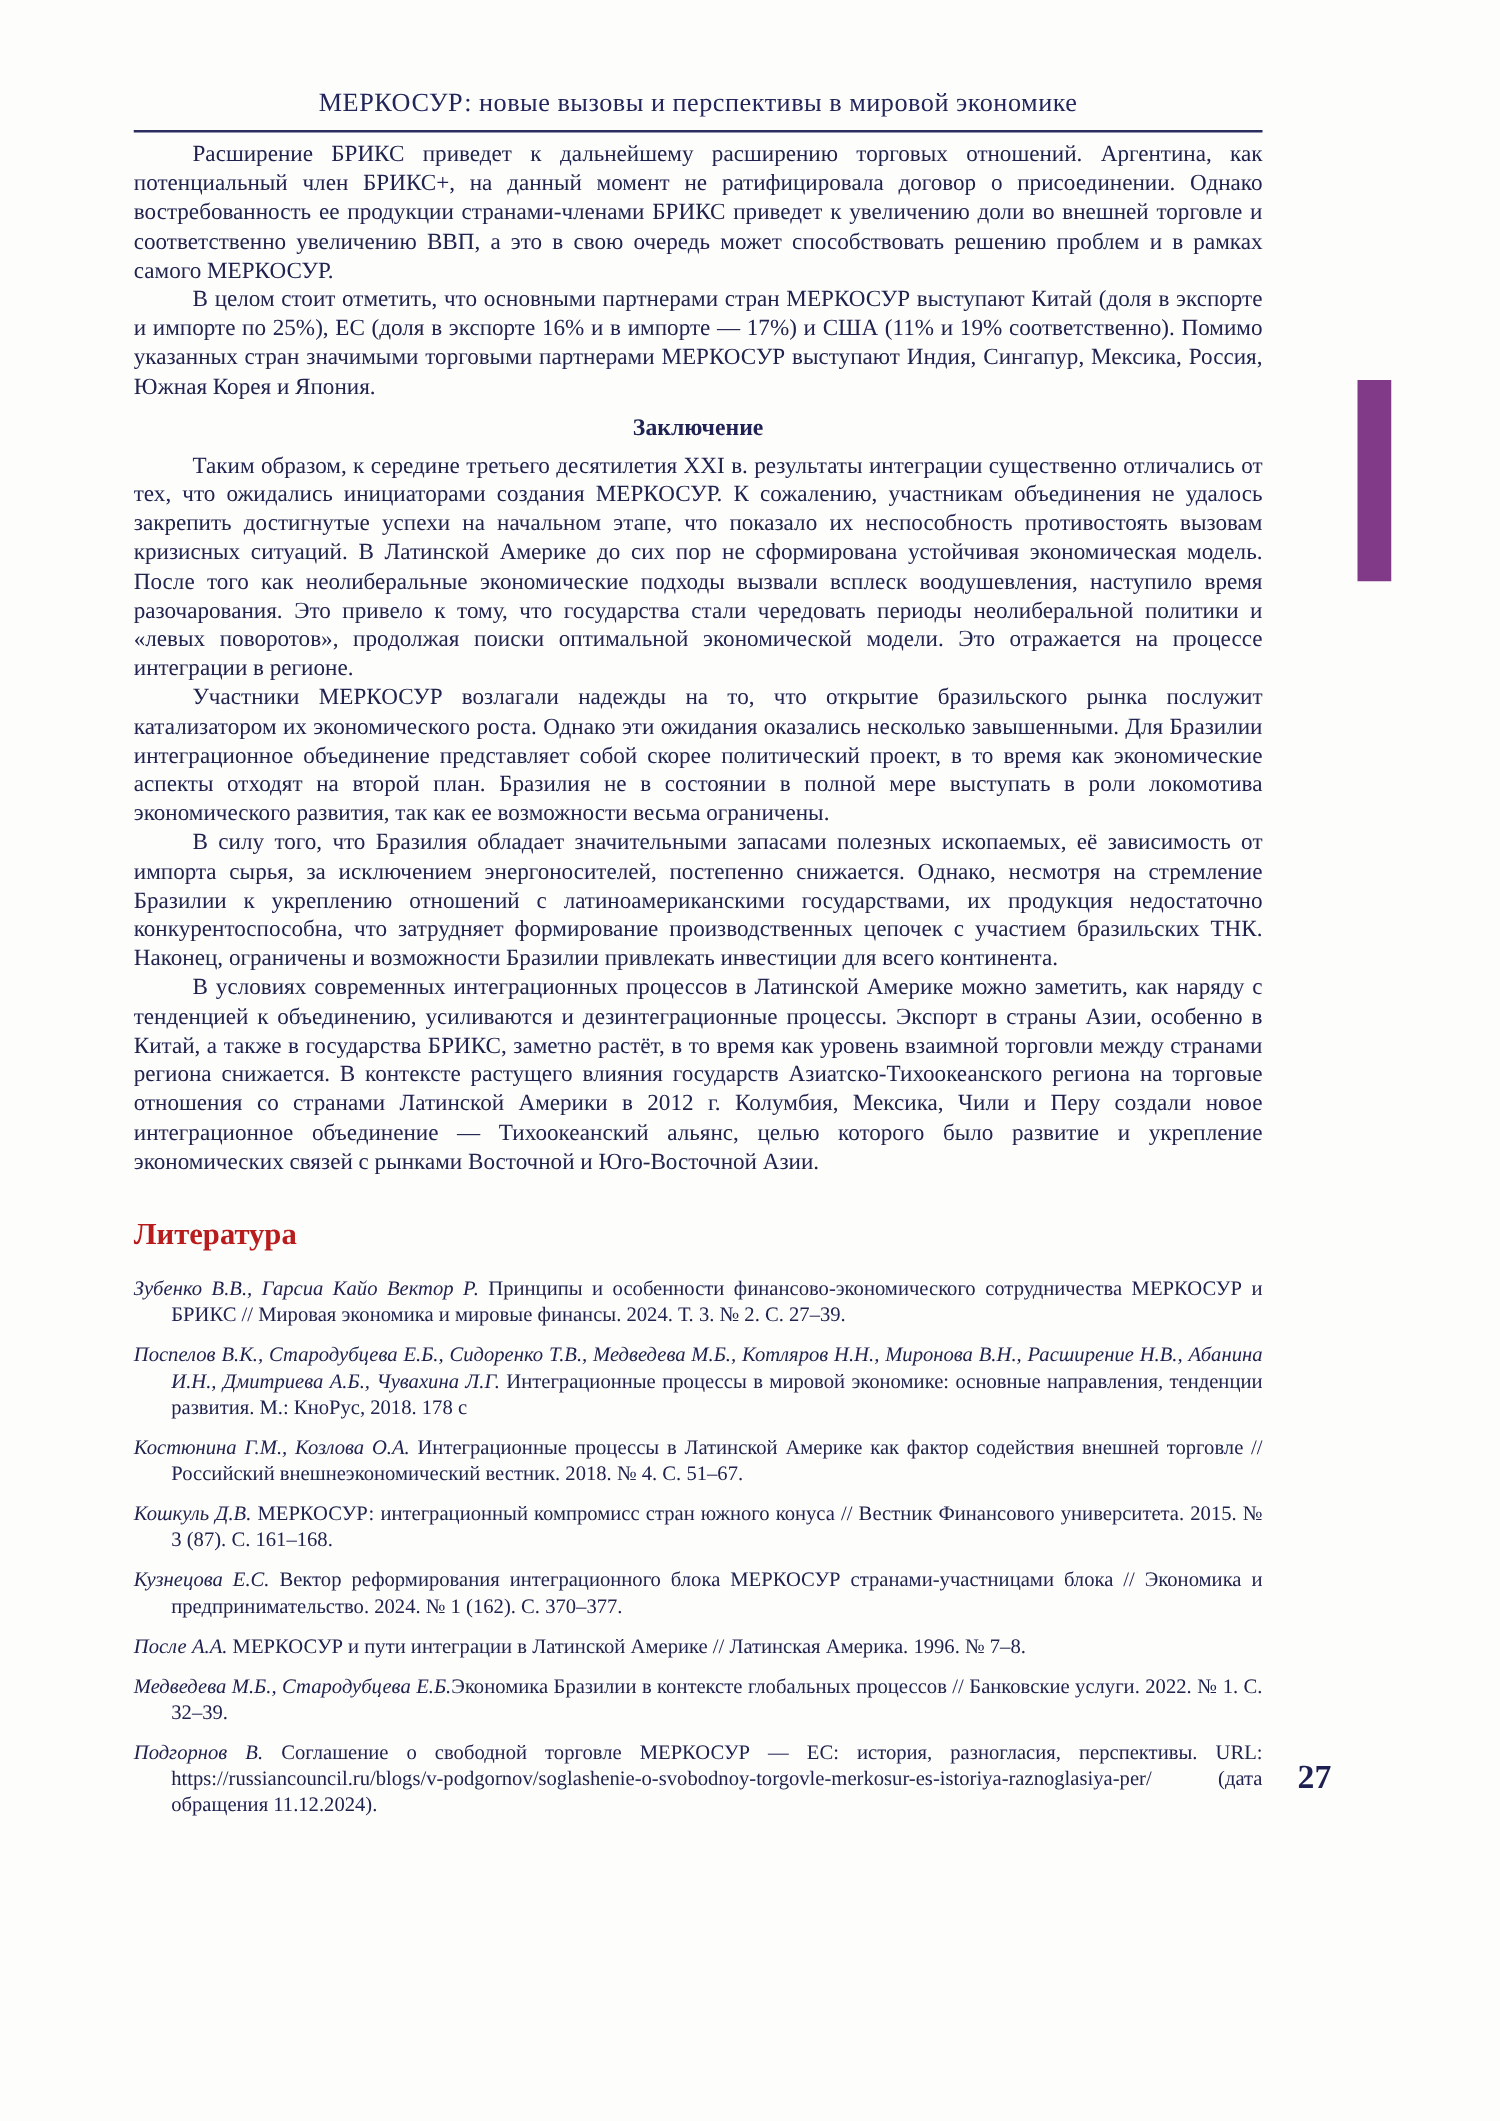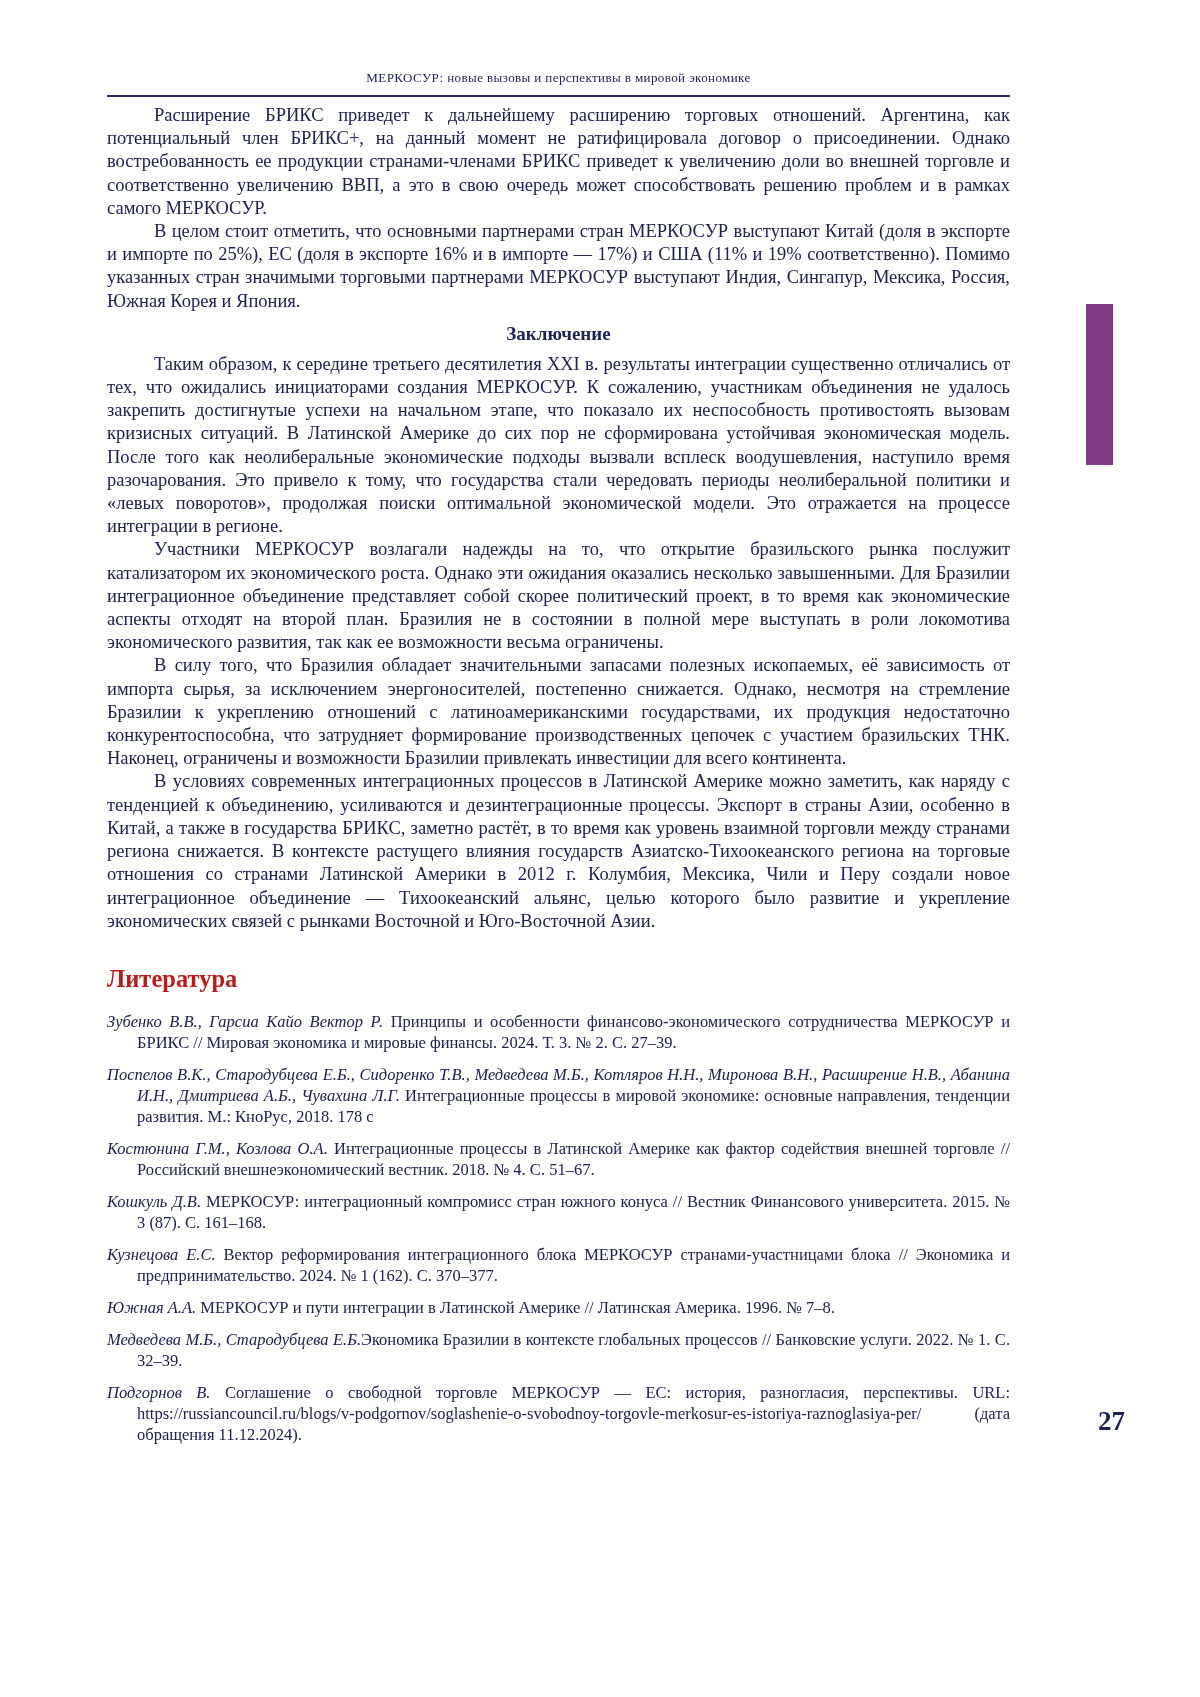--- a/index.html
+++ b/index.html
@@ -18,21 +18,21 @@
   }
   .inner {
     width: 903px;
     margin-left: 107px;
   }
   .running-header {
     padding-top: 70px;
   }
   .header-text {
     text-align: center;
-    font-size: 13px;
+    font-size: 21px;
     letter-spacing: 0.4px;
     color: #23265a;
   }
   .header-rule {
     border: none;
     border-top: 2px solid #2a2d5e;
     margin: 9px 0 0 0;
   }
   .content {
     margin-top: 7px;
@@ -74,21 +74,21 @@
   .side-tab {
     position: absolute;
     left: 1086px;
     top: 304px;
     width: 27px;
     height: 161px;
     background: #813a88;
   }
   .page-number {
     position: absolute;
-    left: 1098px;
+    left: 1038px;
     top: 1406px;
     font-size: 27px;
     font-weight: bold;
     color: #1d2050;
   }
 </style>
 </head>
 <body>
 
 <div class="page">
@@ -115,21 +115,21 @@
     <p class="reference"><span class="ref-authors">Зубенко В.В., Гарсиа Кайо Вектор Р.</span><span class="ref-text"> Принципы и особенности финансово-экономического сотрудничества МЕРКОСУР и БРИКС // Мировая экономика и мировые финансы. 2024. Т. 3. № 2. С. 27–39.</span></p>
 
     <p class="reference"><span class="ref-authors">Поспелов В.К., Стародубцева Е.Б., Сидоренко Т.В., Медведева М.Б., Котляров Н.Н., Миронова В.Н., Расширение Н.В., Абанина И.Н., Дмитриева А.Б., Чувахина Л.Г.</span><span class="ref-text"> Интеграционные процессы в мировой экономике: основные направления, тенденции развития. М.: КноРус, 2018. 178 с</span></p>
 
     <p class="reference"><span class="ref-authors">Костюнина Г.М., Козлова О.А.</span><span class="ref-text"> Интеграционные процессы в Латинской Америке как фактор содействия внешней торговле // Российский внешнеэкономический вестник. 2018. № 4. С. 51–67.</span></p>
 
     <p class="reference"><span class="ref-authors">Кошкуль Д.В.</span><span class="ref-text"> МЕРКОСУР: интеграционный компромисс стран южного конуса // Вестник Финансового университета. 2015. № 3 (87). С. 161–168.</span></p>
 
     <p class="reference"><span class="ref-authors">Кузнецова Е.С.</span><span class="ref-text"> Вектор реформирования интеграционного блока МЕРКОСУР странами-участницами блока // Экономика и предпринимательство. 2024. № 1 (162). С. 370–377.</span></p>
 
-    <p class="reference"><span class="ref-authors">Южная А.А.</span><span class="ref-text"> МЕРКОСУР и пути интеграции в Латинской Америке // Латинская Америка. 1996. № 7–8.</span></p>
+    <p class="reference"><span class="ref-authors">После А.А.</span><span class="ref-text"> МЕРКОСУР и пути интеграции в Латинской Америке // Латинская Америка. 1996. № 7–8.</span></p>
 
     <p class="reference"><span class="ref-authors">Медведева М.Б., Стародубцева Е.Б.</span><span class="ref-text">Экономика Бразилии в контексте глобальных процессов // Банковские услуги. 2022. № 1. С. 32–39.</span></p>
 
     <p class="reference"><span class="ref-authors">Подгорнов В.</span><span class="ref-text"> Соглашение о свободной торговле МЕРКОСУР — ЕС: история, разногласия, перспективы. URL: https://russiancouncil.ru/blogs/v-podgornov/soglashenie-o-svobodnoy-torgovle-merkosur-es-istoriya-raznoglasiya-per/ (дата обращения 11.12.2024).</span></p>
 
   </div>
 
   <div class="side-tab" style="background: rgb(129, 58, 136);"></div>
 
   <div class="page-number">27</div>

